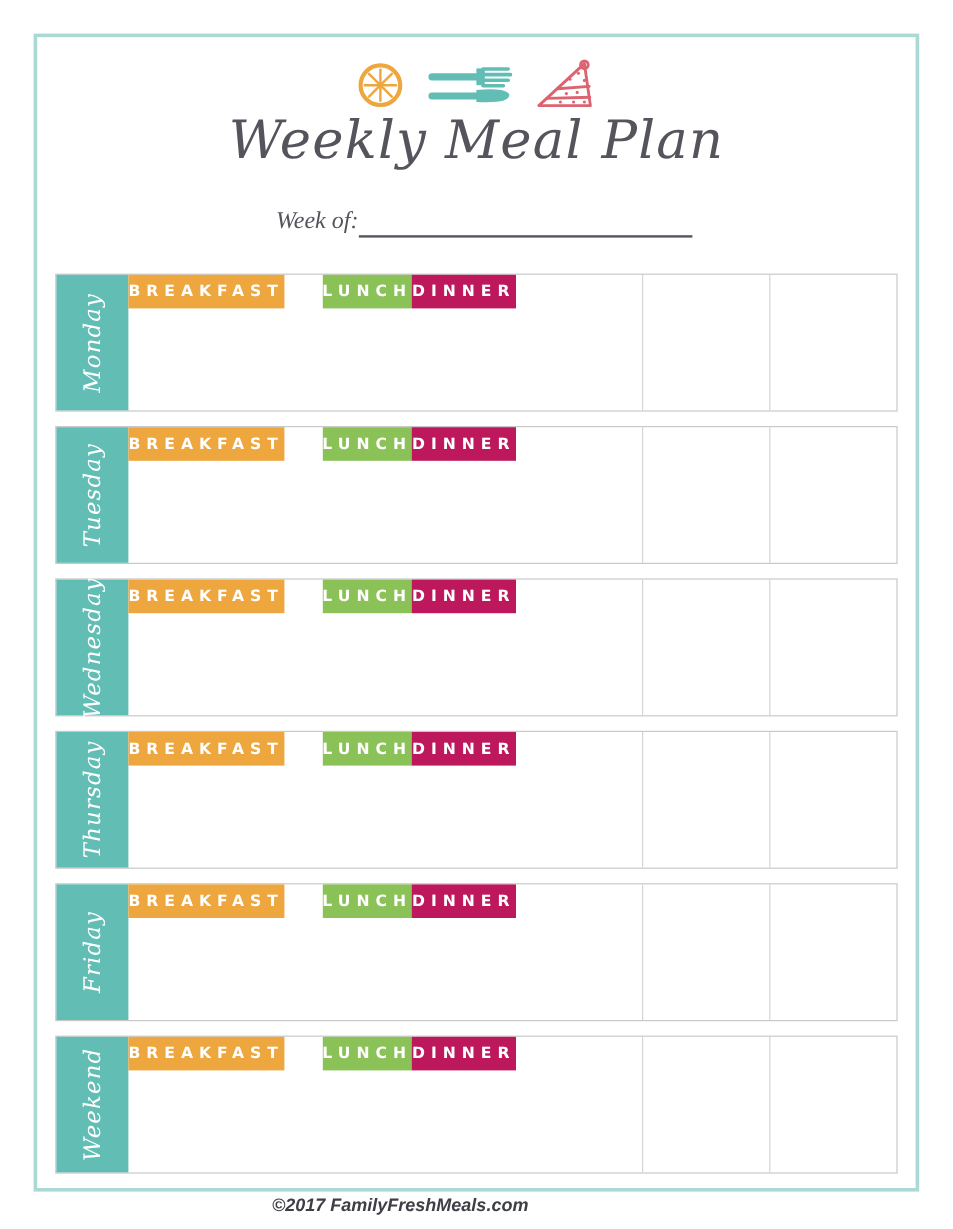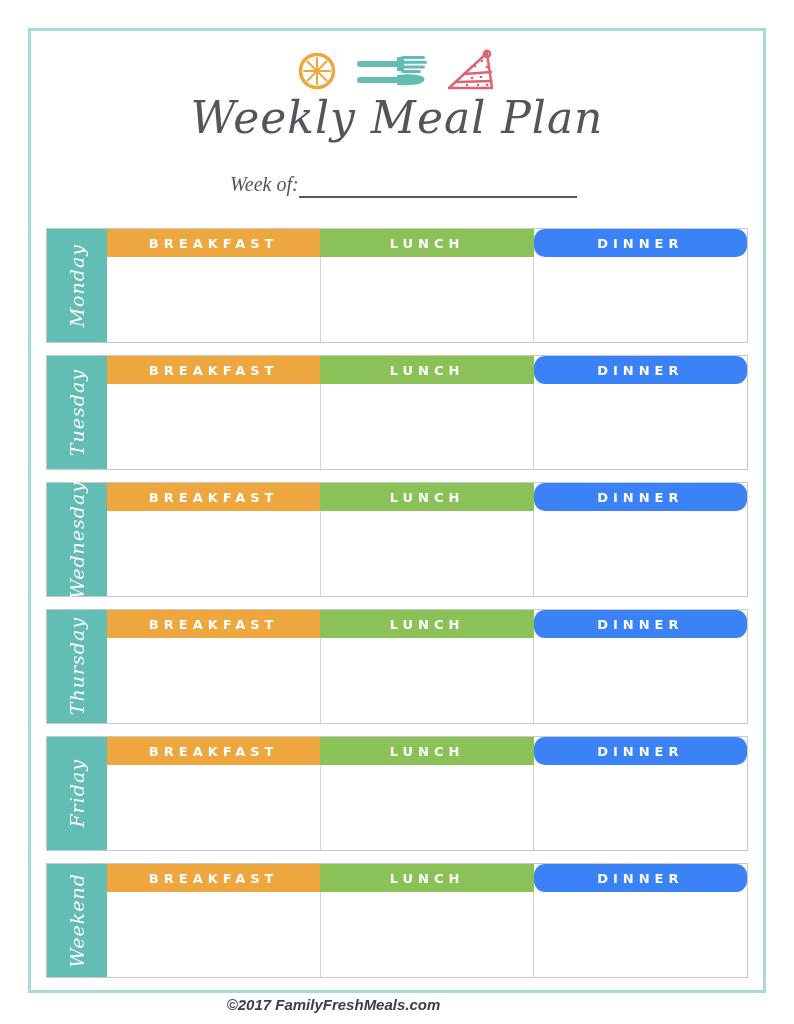--- a/index.html
+++ b/index.html
@@ -72,34 +72,34 @@
   .day-text {
     writing-mode: vertical-rl;
     transform: rotate(180deg);
     color: #ffffff;
     font-family: "DejaVu Serif", serif;
     font-style: italic;
     font-size: 19px;
     letter-spacing: 1px;
     white-space: nowrap;
   }
-  .row-main { flex: 1; display: flex; flex-direction: column; min-width: 0; justify-content: space-between; }
+  .row-main { flex: 1; display: flex; min-width: 0; justify-content: space-between; }
   .col-headers { display: flex; flex: 0 0 28px; height: 28px; }
   .col-head {
     flex: 1;
     display: flex; align-items: center; justify-content: center;
     color: #ffffff;
     font-family: "DejaVu Sans", sans-serif;
     font-weight: bold;
     font-size: 13px;
     letter-spacing: 5px;
   }
   .col-head.breakfast { background: #eea63e; }
-  .col-head.lunch     { background: #8bc257; }
-  .col-head.dinner    { background: #3b82f6; border-radius: 11px; }
+  .col-head.lunch     { background: #8bc257; margin-left: 32px; }
+  .col-head.dinner    { background: #be185d; }
   .cells { flex: 1; display: flex; }
   .cell {
     flex: 1;
     border-right: 1px solid #d4d4d4;
     padding: 4px 6px;
     font-size: 13px; color: #54545c;
   }
   .cell:last-child { border-right: none; }
   .page-footer {
     position: absolute;

